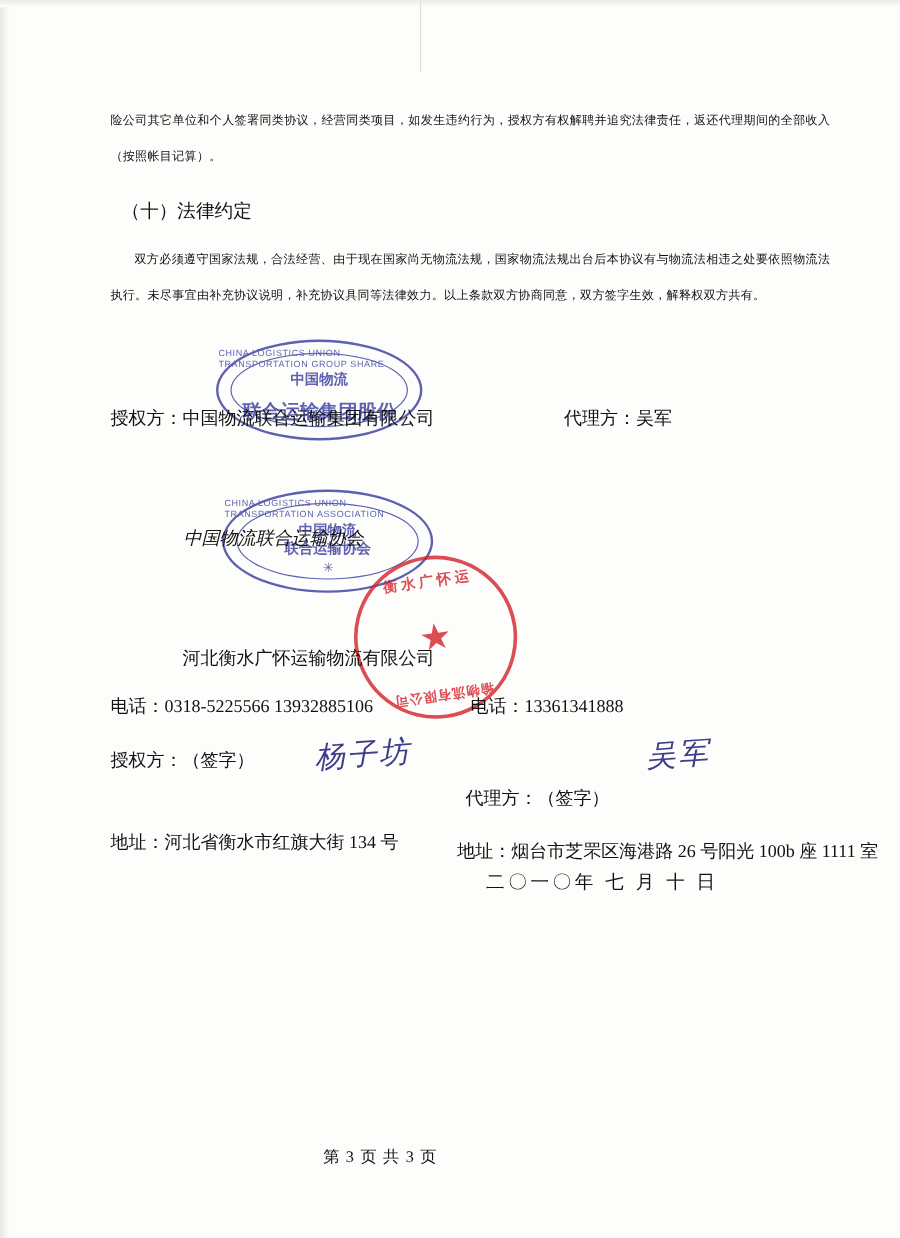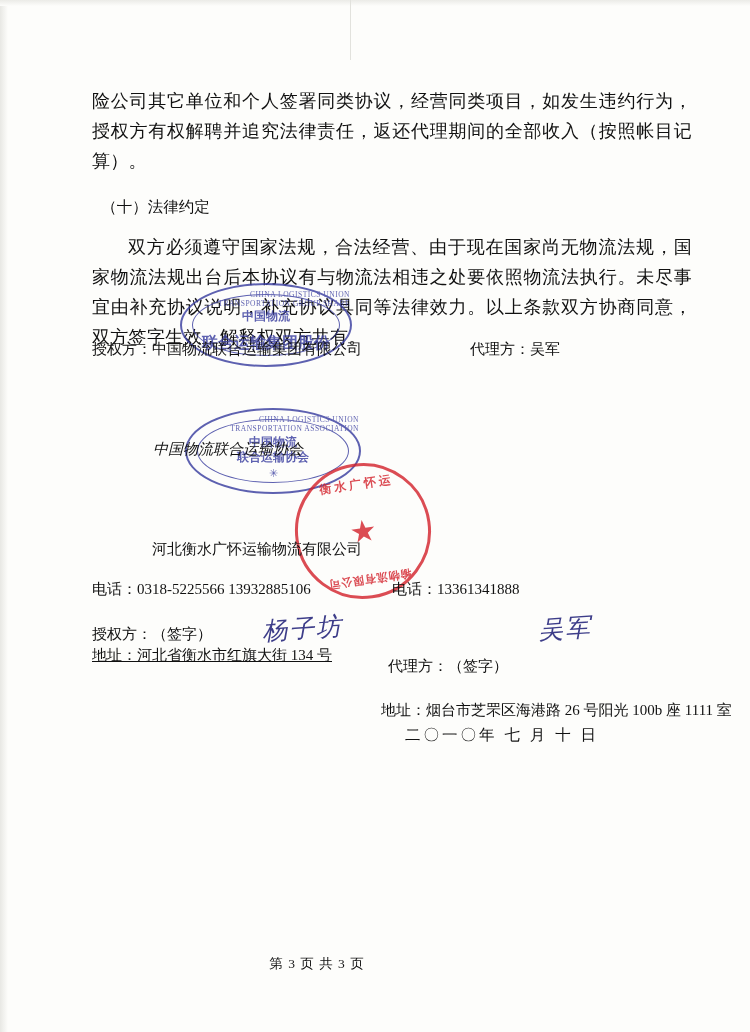--- a/index.html
+++ b/index.html
@@ -42,21 +42,21 @@
     background: #e2e2dd;
   }
 
   .content {
     position: absolute;
     left: 92px;
     top: 86px;
     width: 600px;
   }
   .para {
-    font-size: 18px;
+    font-size: 10px;
     line-height: 30px;
     letter-spacing: 0.3px;
     text-align: justify;
     margin: 0;
   }
   .para-indent {
     text-indent: 2em;
   }
   .section-title {
     font-size: 15.5px;
@@ -102,24 +102,24 @@
     opacity: 0.82;
   }
   .oval-inner {
     position: absolute;
     border: 1px solid #3b3fa0;
     border-radius: 50%;
   }
   .stamp-arc-text {
     position: absolute;
     width: 100%;
-    text-align: right;
+    text-align: left;
     font-size: 7.5px;
     letter-spacing: 0.5px;
-    font-family: Liberation Serif, serif;
+    font-family: Liberation Sans, sans-serif;
   }
   .stamp-center-text {
     position: absolute;
     width: 100%;
     text-align: center;
     font-weight: bold;
     font-family: "Liberation Sans", sans-serif;
   }
   .stamp-star {
     position: absolute;
@@ -253,21 +253,21 @@
   <div style="position:absolute; left:392px; top:578px;">
     <span class="line-text">电话：</span><span class="line-text">13361341888</span>
   </div>
 
   <div style="position:absolute; left:92px; top:623px;" class="line-text">授权方：（签字）</div>
   <div class="handwrite" style="left:262px; top:612px;">杨子坊</div>
 
   <div style="position:absolute; left:388px; top:655px;" class="line-text">代理方：（签字）</div>
   <div class="handwrite" style="left:538px; top:612px;">吴军</div>
 
-  <div style="position:absolute; left:92px; top:644px;text-decoration:underline;">
+  <div style="position:absolute; left:92px; top:692px;">
     <span class="line-text">地址：</span><span class="line-text">河北省衡水市红旗大街 134 号</span>
   </div>
   <div style="position:absolute; left:381px; top:672px;margin-top:27px;">
     <span class="line-text">地址：</span><span class="line-text">烟台市芝罘区海港路 26 号阳光 100b 座 1111 室</span>
   </div>
 
   <div class="date-line">二〇一〇年 七 月 十 日</div>
 
   <div class="footer">第 3 页 共 3 页</div>
 

